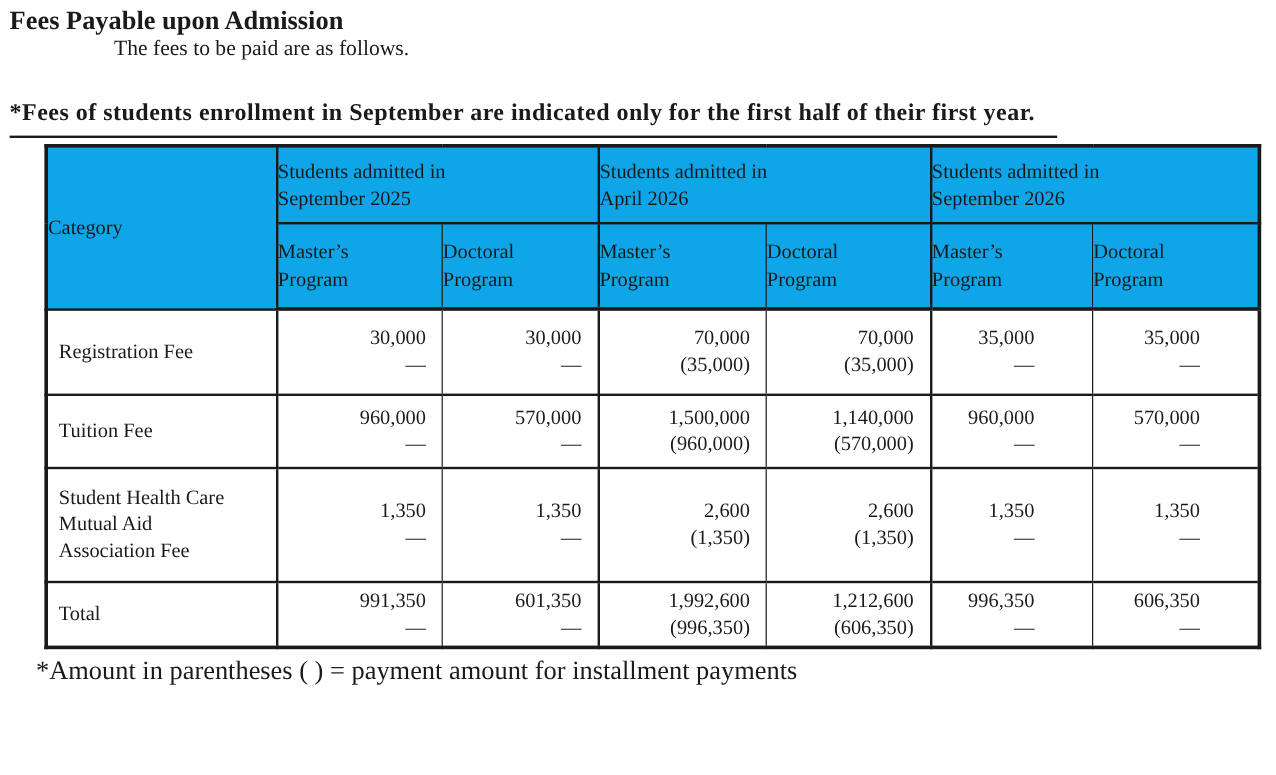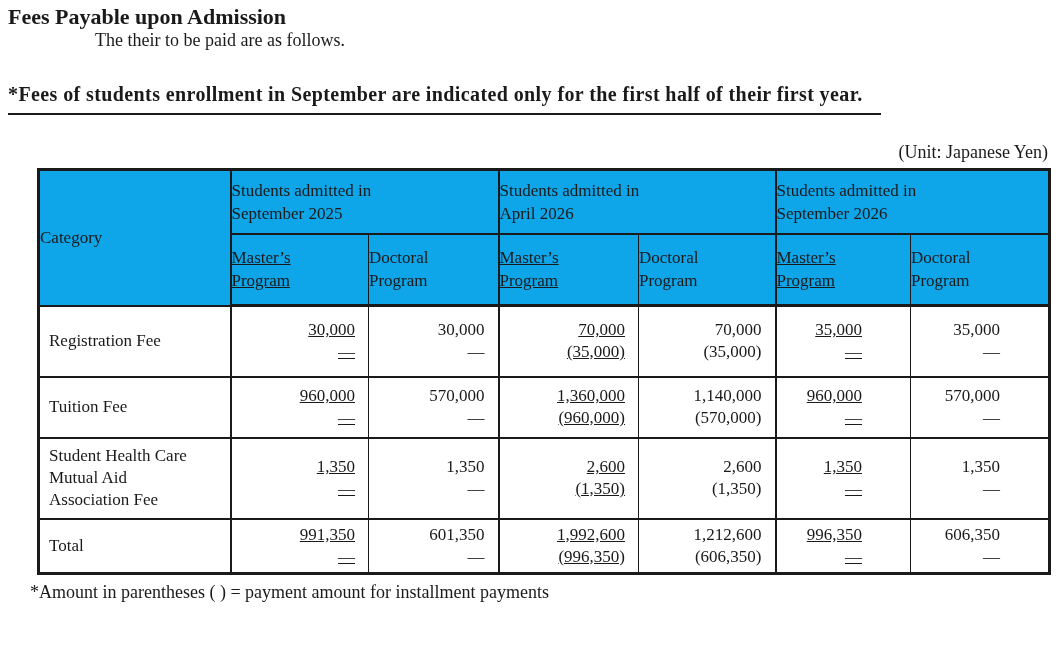--- a/index.html
+++ b/index.html
@@ -53,36 +53,36 @@
     margin-top: 5px;
     border: 3px solid #1a1a1a;
   }
   .fees-table th, .fees-table td {
     border: 2px solid #1a1a1a;
     font-weight: normal;
     font-size: 17px;
     vertical-align: middle;
   }
   
-  .fees-table .mcol { border-right-width: 1px; text-decoration: underline; }
+  .fees-table .mcol { border-right-width: 1px; }
   .fees-table .dcol { border-left-width: 1px; }
   
   .fees-table thead tr.sub-row th { border-bottom-width: 3px; }
 
   .fees-table thead th {
     background: #0ea5e9;
     text-align: left;
     white-space: pre-line;
     line-height: 23px;
   }
   tr.group-row { height: 64px; }
   tr.sub-row   { height: 72px; }
   tr.r0 { height: 71px; }
   tr.r1 { height: 61px; }
-  tr.r2 { height: 81px; }
+  tr.r2 { height: 95px; }
   tr.r3 { height: 55px; }
 
   td.cat {
     text-align: left;
     padding-left: 9px;
     padding-right: 6px;
     white-space: pre-line;
     line-height: 22px;
   }
   td.num {
@@ -90,37 +90,36 @@
     padding-right: 13px;
     line-height: 22px;
     margin-top: 44px;
   }
   td.num.g3 { padding-right: 48px; }
   td.num .amt, td.num .sub { display: block; }
 
   .footnote {
     margin-left: 22px;
     margin-top: 6px;
-    font-size: 18px;
+    font-size: 22px;
     line-height: 23px;
   }
 </style>
 </head>
 <body>
 
 <div class="page">
 
   <div class="doc-title">Fees Payable upon Admission</div>
-  <div class="doc-subtitle">The their to be paid are as follows.</div>
+  <div class="doc-subtitle">The fees to be paid are as follows.</div>
 
   <div class="doc-note">
     <span class="note-underline">*Fees of students enrollment in September are indicated only for the first half of their first year.</span>
   </div>
 
-  <div class="unit-row">(Unit: Japanese Yen)</div>
 
   <table class="fees-table">
     <colgroup>
       <col style="width:192px">
       <col style="width:138px">
       <col style="width:130px">
       <col style="width:140px">
       <col style="width:137px">
       <col style="width:135px">
       <col style="width:139px">
@@ -182,21 +181,21 @@
         <td class="cat">Tuition Fee</td>
         <td class="num mcol">
           <span class="amt">960,000</span>
           <span class="sub">—</span>
         </td>
         <td class="num dcol">
           <span class="amt">570,000</span>
           <span class="sub">—</span>
         </td>
         <td class="num mcol">
-          <span class="amt">1,360,000</span>
+          <span class="amt">1,500,000</span>
           <span class="sub">(960,000)</span>
         </td>
         <td class="num dcol">
           <span class="amt">1,140,000</span>
           <span class="sub">(570,000)</span>
         </td>
         <td class="num mcol g3">
           <span class="amt">960,000</span>
           <span class="sub">—</span>
         </td>

